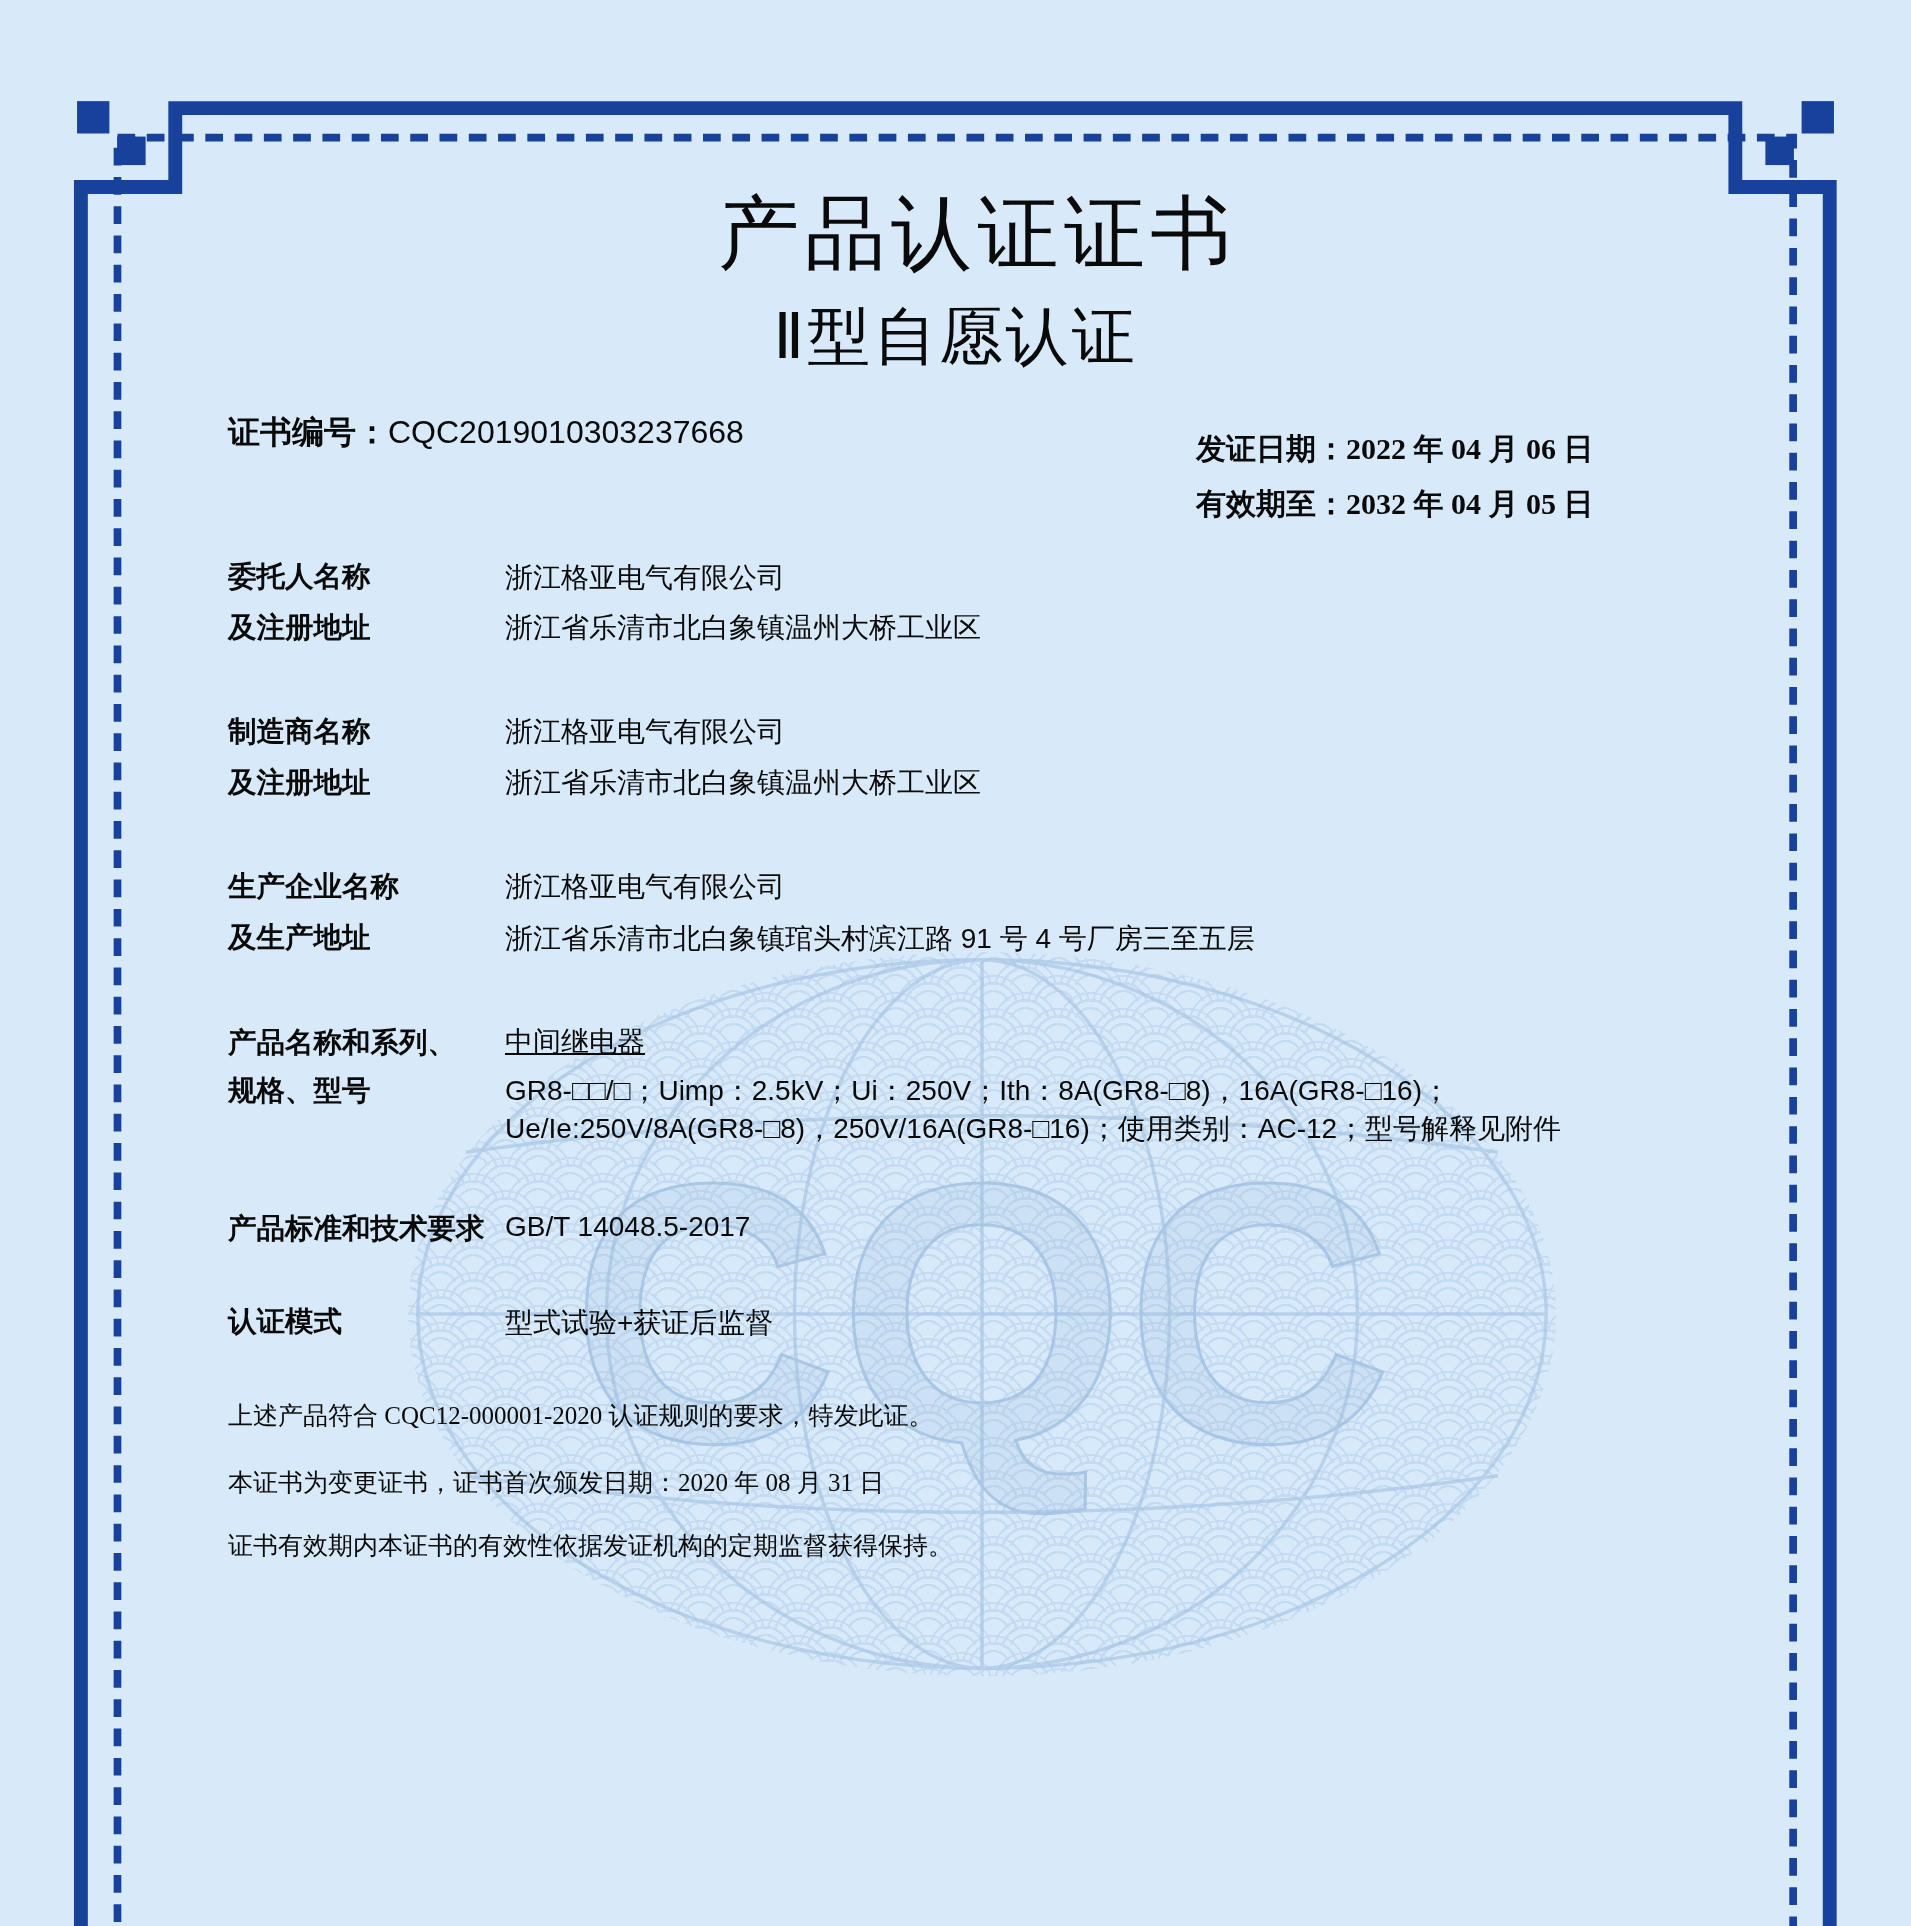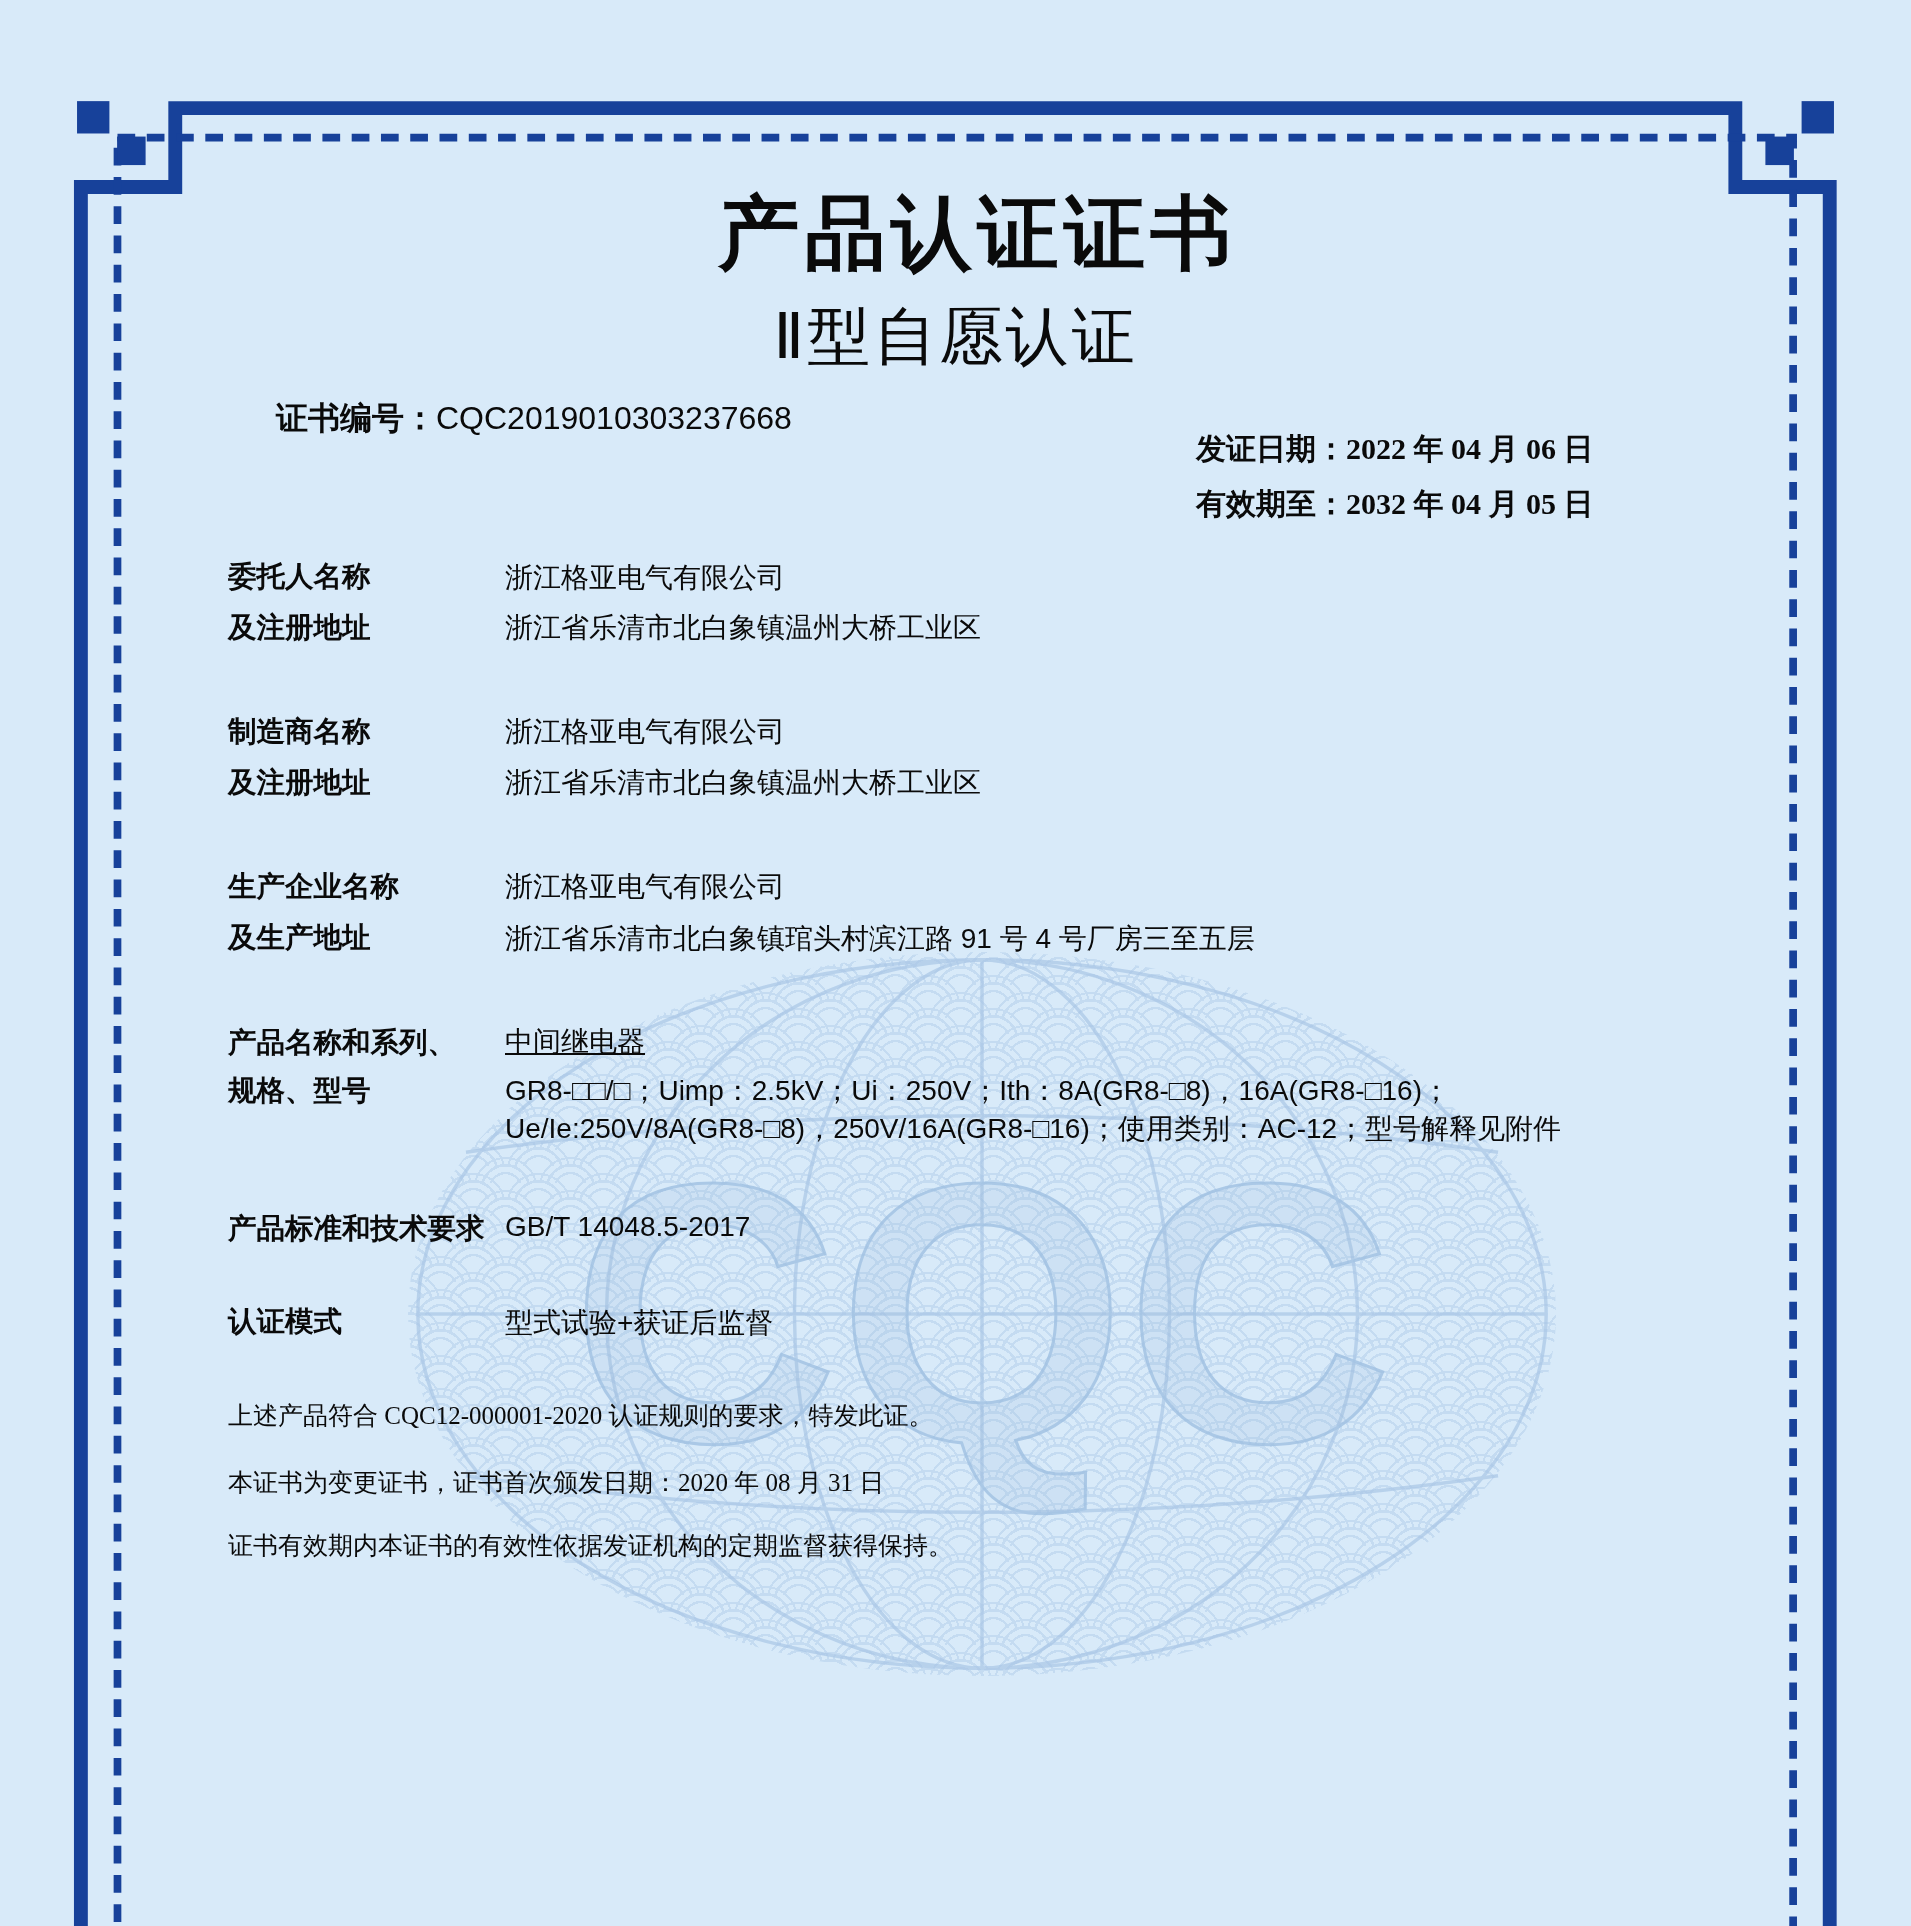--- a/index.html
+++ b/index.html
@@ -15,24 +15,24 @@
   .wm-pattern{position:absolute;left:408px;top:952px;width:1148px;height:724px;
     border-radius:50%;overflow:hidden;opacity:.55;
     background-image:
       radial-gradient(circle at 50% 118%, transparent 0 14.6px, #b4cfeb 14.6px 17px, transparent 17px 22.3px, #b4cfeb 22.3px 25px, transparent 25px 30px, #b4cfeb 30px 32px, transparent 32px),
       radial-gradient(circle at 50% 118%, transparent 0 14.6px, #b4cfeb 14.6px 17px, transparent 17px 22.3px, #b4cfeb 22.3px 25px, transparent 25px 30px, #b4cfeb 30px 32px, transparent 32px);
     background-size:65px 33px;
     background-position:0 0,33px 16px;}
   .wm-globe{position:absolute;left:408px;top:952px;opacity:.8;}
 
   
-  .title{left:0;right:0;top:180px;text-align:center;font-size:81px;font-weight:bold;letter-spacing:5.4px;padding-left:44px;}
+  .title{left:0;right:0;top:180px;text-align:center;font-size:81px;font-weight:normal;letter-spacing:5.4px;padding-left:44px;}
   .subtitle{left:0;right:0;top:294px;text-align:center;font-size:63px;font-weight:normal;letter-spacing:3.1px;}
 
-  .certno{left:228px;top:397px;font-size:32px;margin-left:48px;}
+  .certno{left:228px;top:411px;font-size:32px;}
   .certno .lab{font-family:"Liberation Serif",serif;font-weight:bold;}
   .certno .val{font-size:32px;}
   .daterow{left:1196px;font-size:30px;font-family:Liberation Serif, serif;font-weight:bold;margin-top:20px;}
 
   .flabel{left:228px;font-size:28.5px;font-weight:bold;}
   .fvalue{left:505px;font-size:28px;text-align:center;}
 
   .para{left:228px;font-size:25px;font-family:"Liberation Serif",serif;}
 </style>
 </head>

